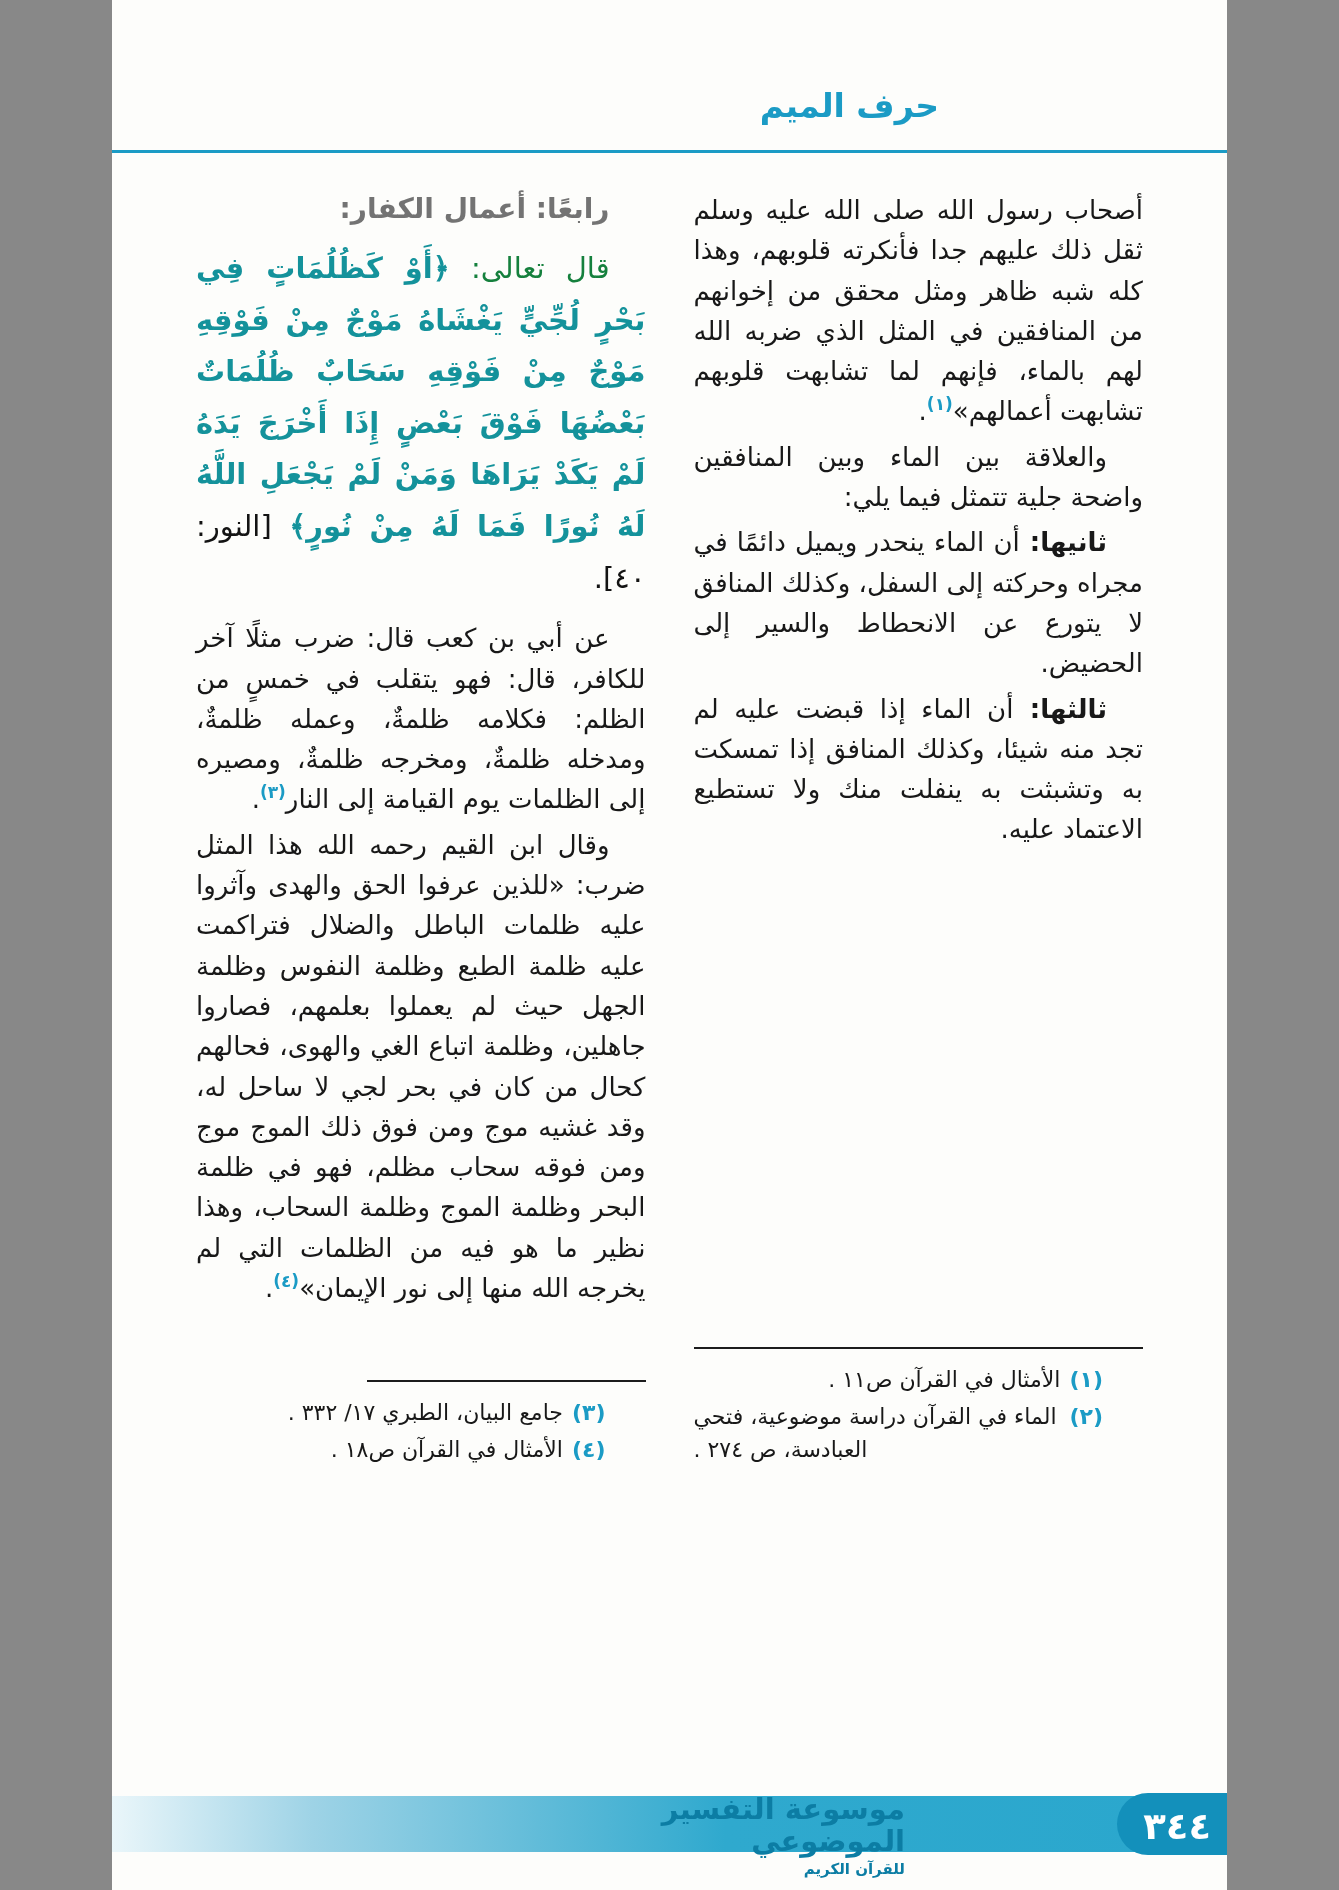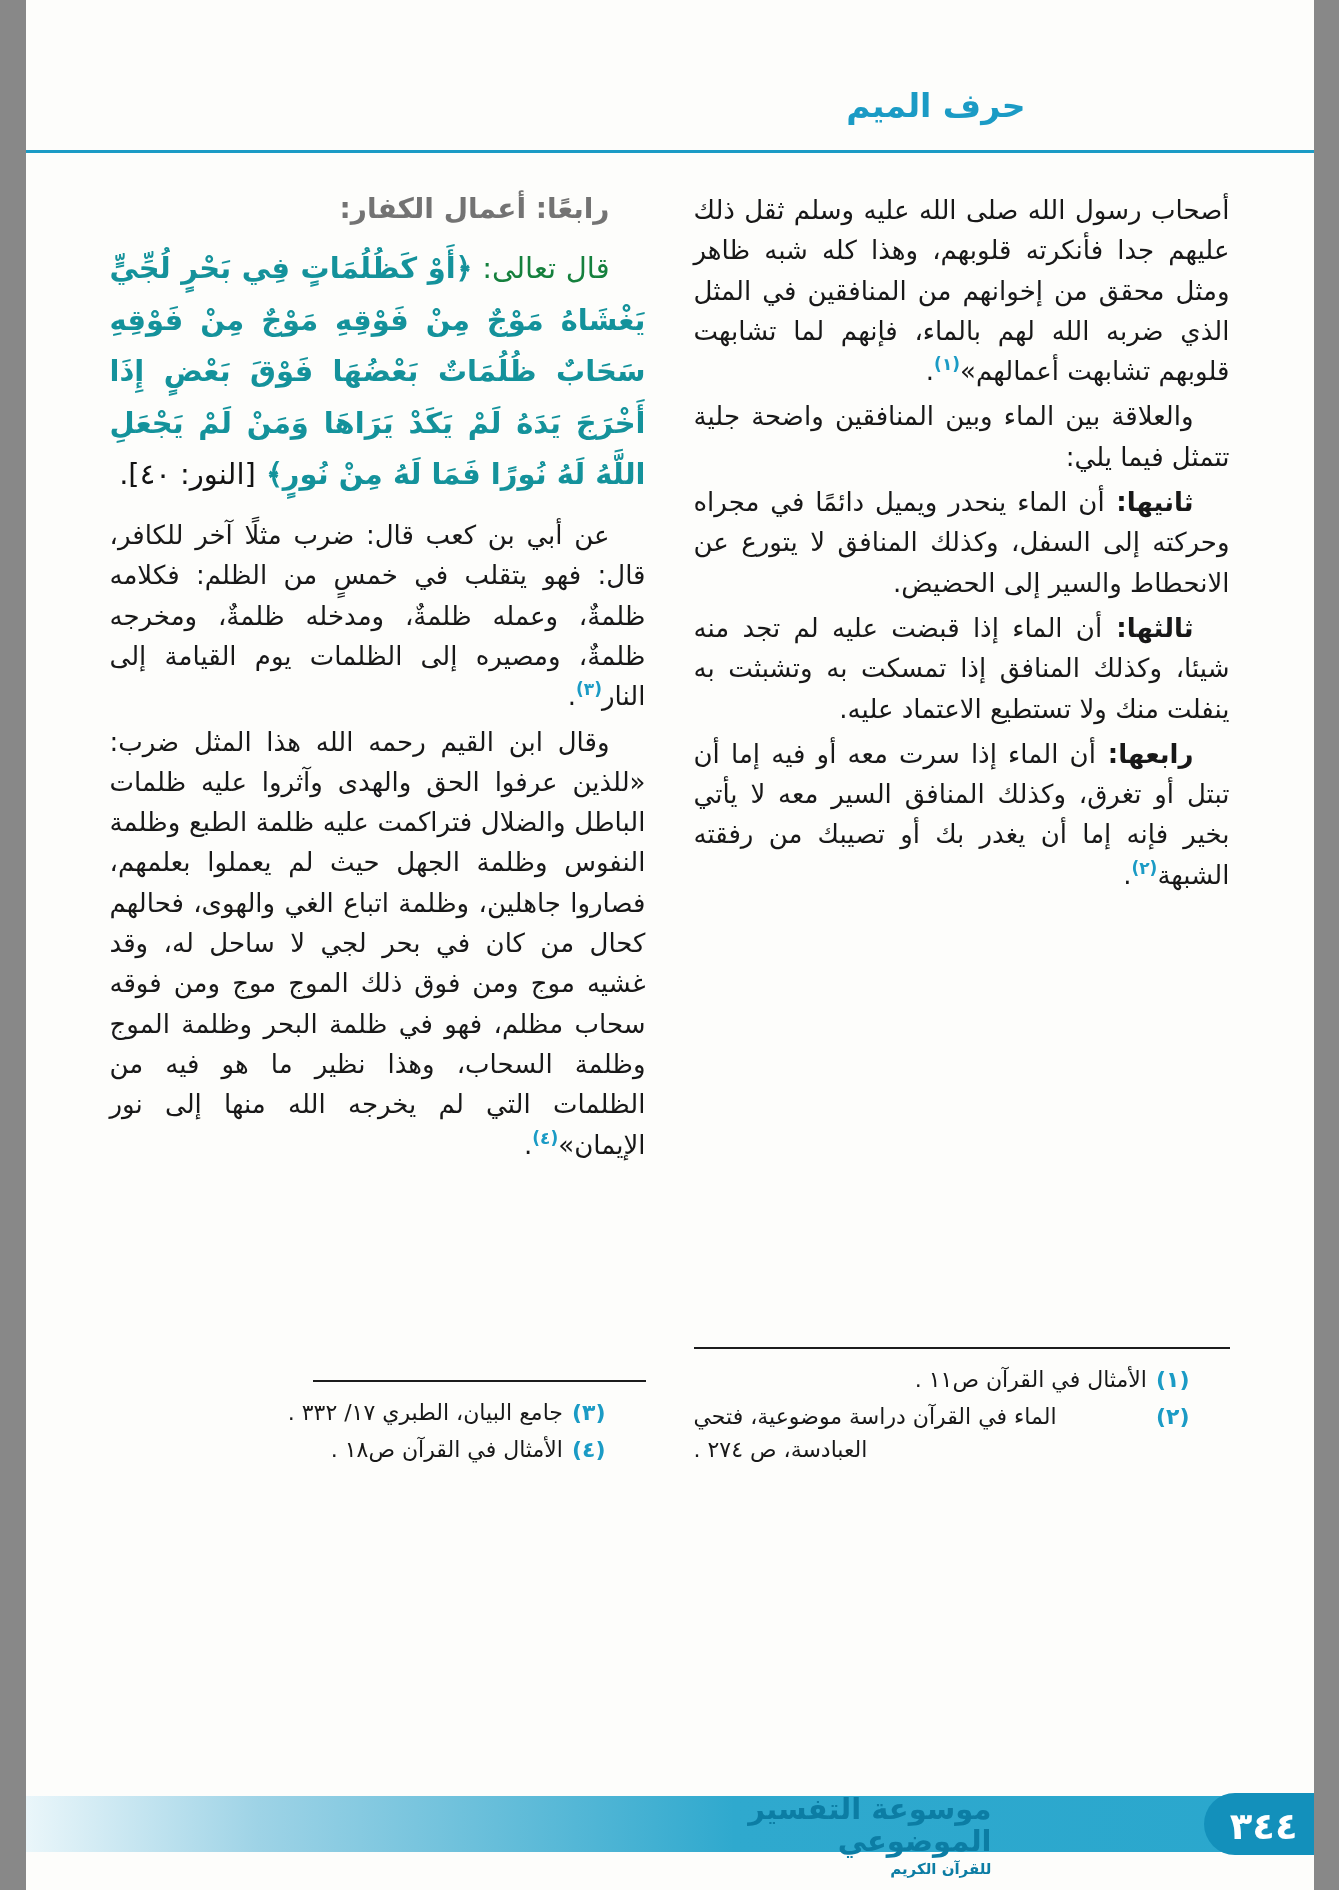--- a/index.html
+++ b/index.html
@@ -1,20 +1,20 @@
 <!DOCTYPE html>
 <html dir="rtl" lang="ar"><head>
 <meta charset="utf-8">
 <title>حرف الميم — ٣٤٤</title>
 <style>
   * { box-sizing: border-box; }
   html, body { margin: 0; padding: 0; background: #888; }
   .page {
     position: relative;
-    width: 1288px;
+    width: 1115px;
     height: 1890px;
     margin: 0 auto;
     background: #fdfdfb;
     direction: rtl;
     font-family: "DejaVu Sans", sans-serif;
     color: #181818;
     overflow: hidden;
   }
 
   
@@ -145,21 +145,20 @@
   <div class="chapter-title">حرف الميم</div>
   <div class="header-rule"></div>
 
   <main class="columns">
 
     <section class="col">
       <p class="para no-indent"><span>أصحاب رسول الله صلى الله عليه وسلم ثقل ذلك عليهم جدا فأنكرته قلوبهم، وهذا كله شبه ظاهر ومثل محقق من إخوانهم من المنافقين في المثل الذي ضربه الله لهم بالماء، فإنهم لما تشابهت قلوبهم تشابهت أعمالهم»</span><sup class="fnref">(١)</sup><span>.</span></p>
       <p class="para"><span>والعلاقة بين الماء وبين المنافقين واضحة جلية تتمثل فيما يلي:</span></p>
       <p class="para"><span class="lead">ثانيها: </span><span>أن الماء ينحدر ويميل دائمًا في مجراه وحركته إلى السفل، وكذلك المنافق لا يتورع عن الانحطاط والسير إلى الحضيض.</span></p>
       <p class="para"><span class="lead">ثالثها: </span><span>أن الماء إذا قبضت عليه لم تجد منه شيئا، وكذلك المنافق إذا تمسكت به وتشبثت به ينفلت منك ولا تستطيع الاعتماد عليه.</span></p>
-      <p class="para"><span class="lead">رابعها: </span><span>أن الماء إذا سرت معه أو فيه إما أن تبتل أو تغرق، وكذلك المنافق السير معه لا يأتي بخير فإنه إما أن يغدر بك أو تصيبك من رفقته الشبهة</span><sup class="fnref">(٢)</sup><span>.</span></p>
 
       <div class="footnotes">
         <div class="fn-sep full"></div>
         <div class="footnote">
           <span class="fn-num">(١)</span>
           <span class="fn-text">الأمثال في القرآن ص١١ .</span>
         </div>
         <div class="footnote">
           <span class="fn-num">(٢)</span>
           <span class="fn-text">الماء في القرآن دراسة موضوعية، فتحي العبادسة، ص ٢٧٤ .</span>

